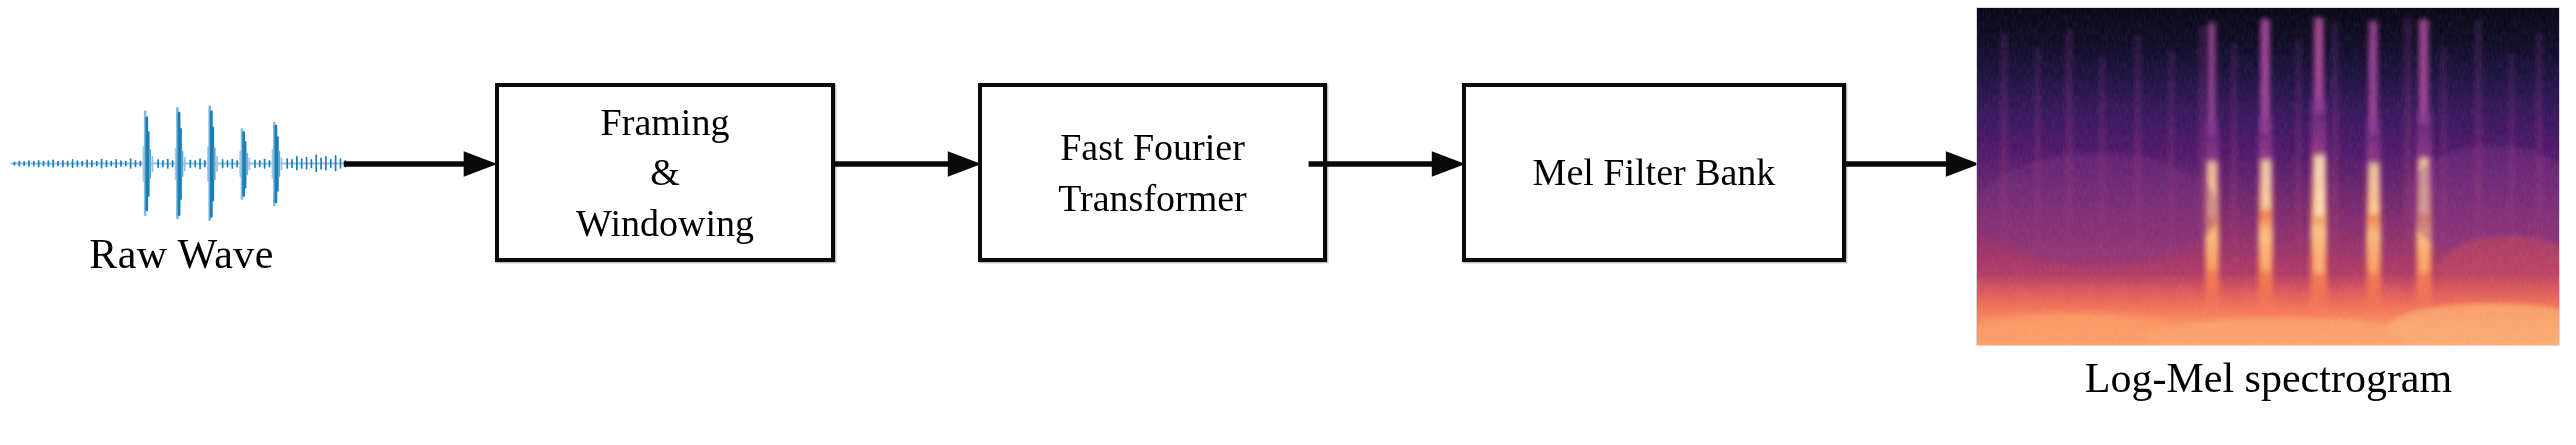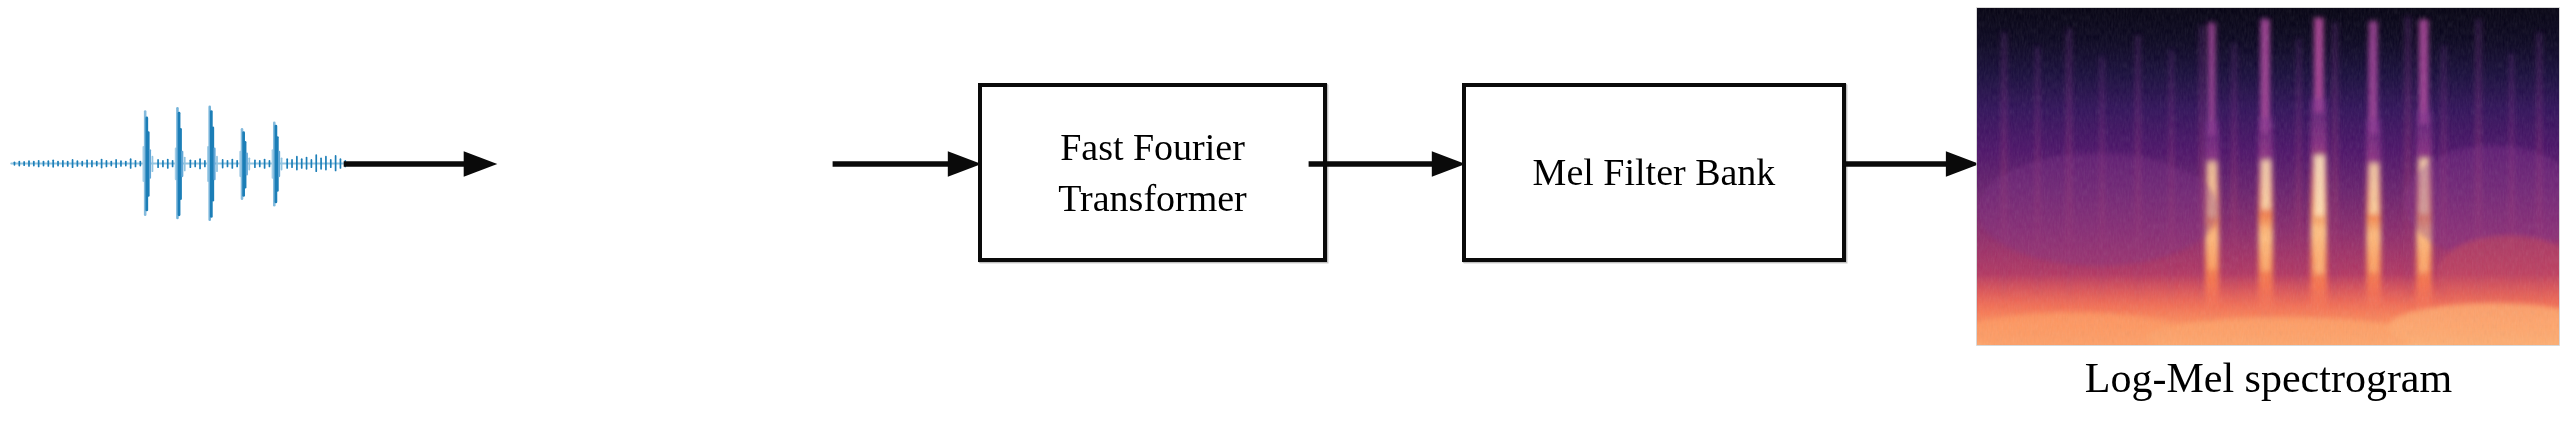--- a/index.html
+++ b/index.html
@@ -246,29 +246,35 @@
             <line x1="388" y1="76" x2="388" y2="89"></line>
             <line x1="394" y1="74" x2="394" y2="90"></line>
             <line x1="400" y1="78" x2="400" y2="87"></line>
             <line x1="406" y1="73" x2="406" y2="91"></line>
             <line x1="412" y1="77" x2="412" y2="88"></line>
             <line x1="418" y1="79" x2="418" y2="86"></line>
           </g>
         </g>
       </svg>
     </div>
+    <div id="rawwave-label">Raw Wave</div>
   </div>
 
   <div class="arrow" id="arrow-1">
     <svg viewBox="0 0 192 40" width="155" height="32" aria-hidden="true">
       <line x1="0" y1="20" x2="158" y2="20" stroke="#0a0a0a" stroke-width="7"></line>
       <polygon points="150,4 192,20 150,36" fill="#0a0a0a"></polygon>
     </svg>
   </div>
 
+  <div class="proc-box" id="box-framing">
+    <div class="proc-label">Framing
+&amp;
+Windowing</div>
+  </div>
 
   <div class="arrow" id="arrow-2">
     <svg viewBox="0 0 186 40" width="150" height="32" aria-hidden="true">
       <line x1="0" y1="20" x2="152" y2="20" stroke="#0a0a0a" stroke-width="7"></line>
       <polygon points="144,4 186,20 144,36" fill="#0a0a0a"></polygon>
     </svg>
   </div>
 
   <div class="proc-box" id="box-fft">
     <div class="proc-label">Fast Fourier

